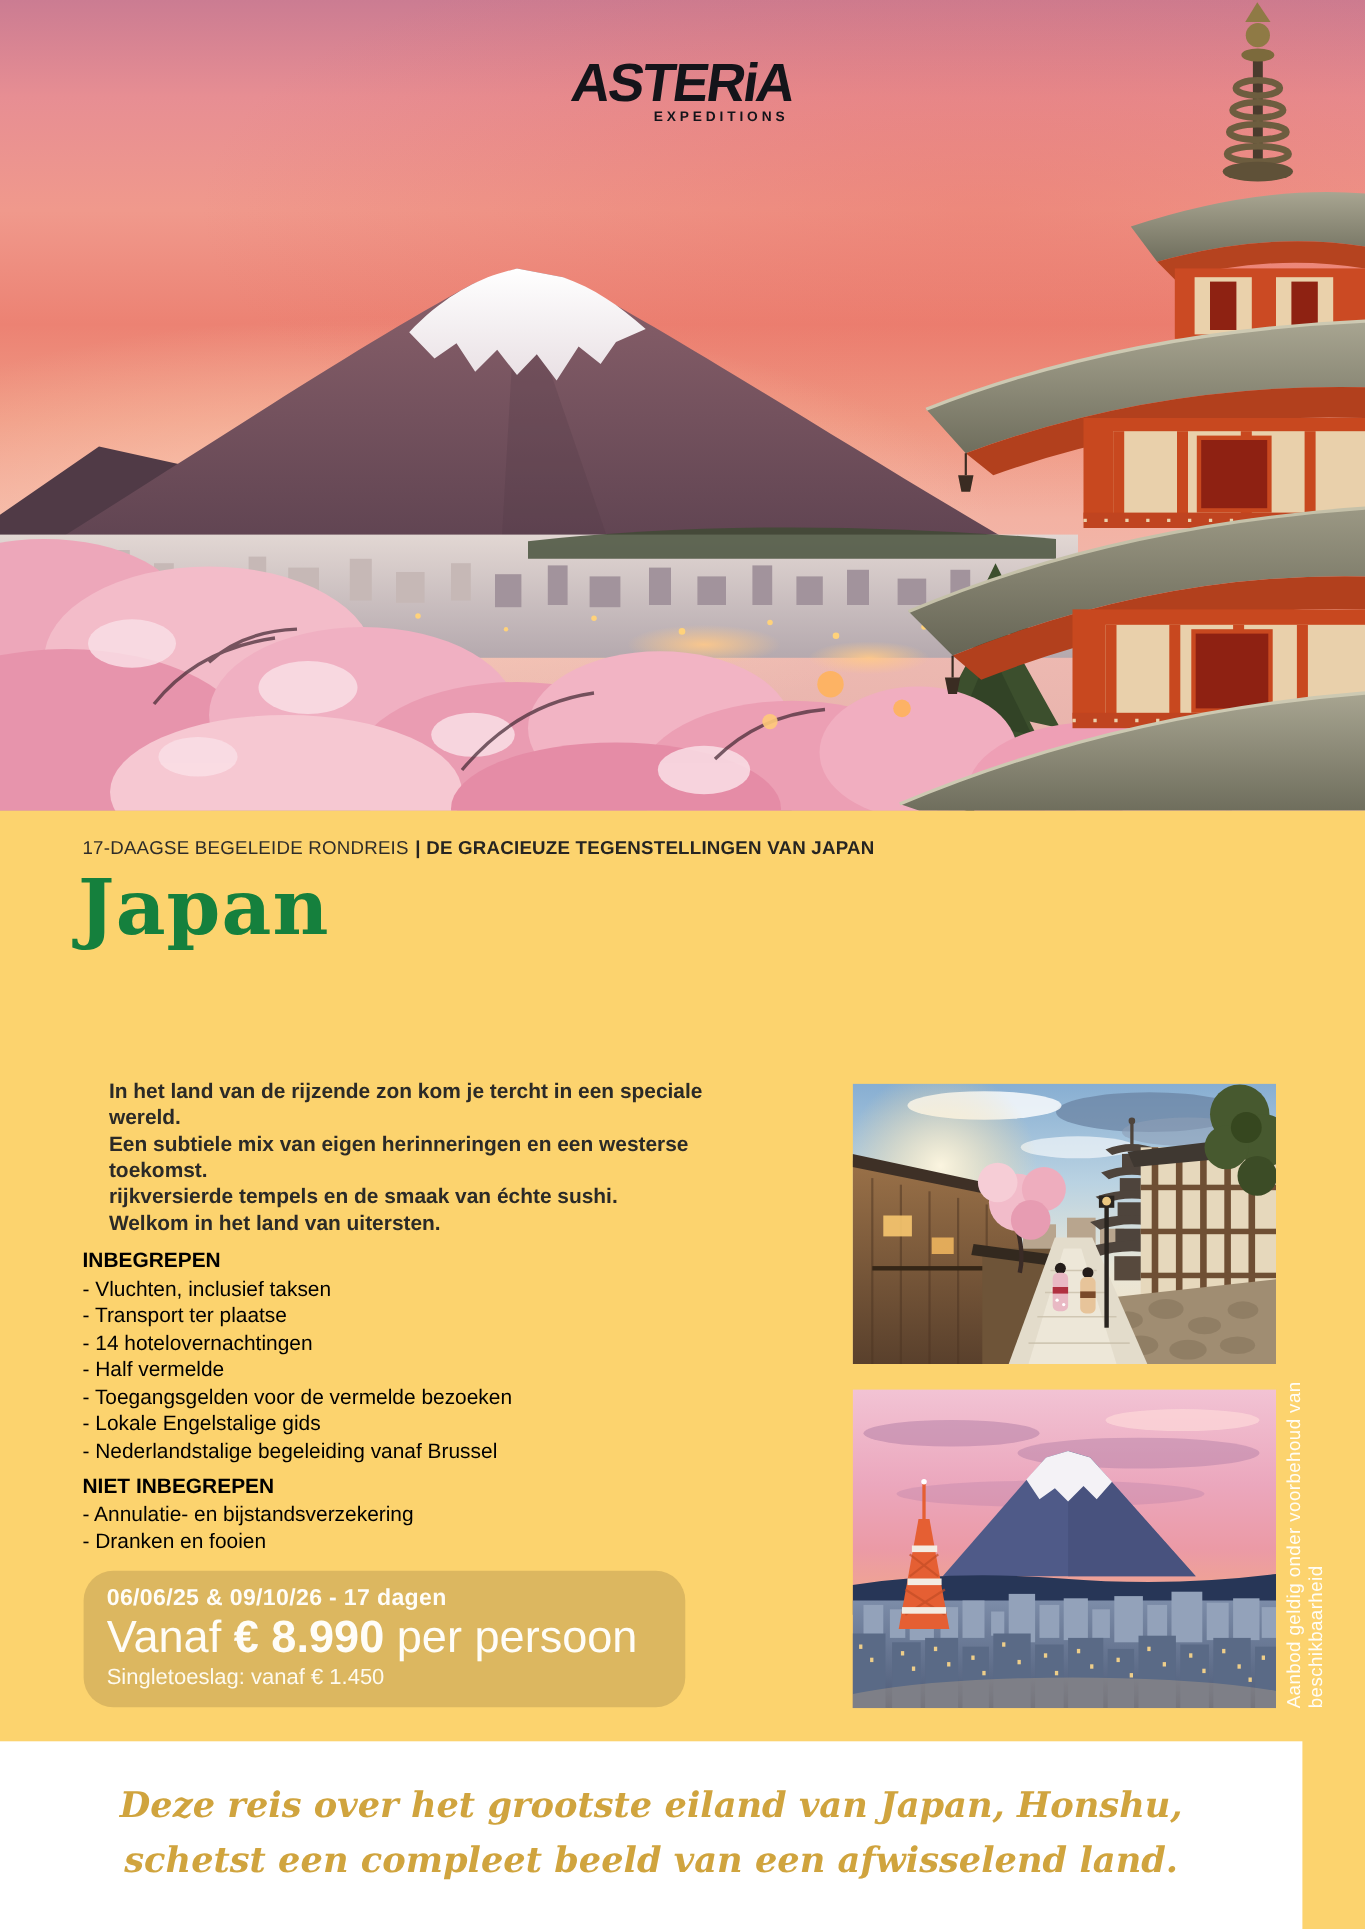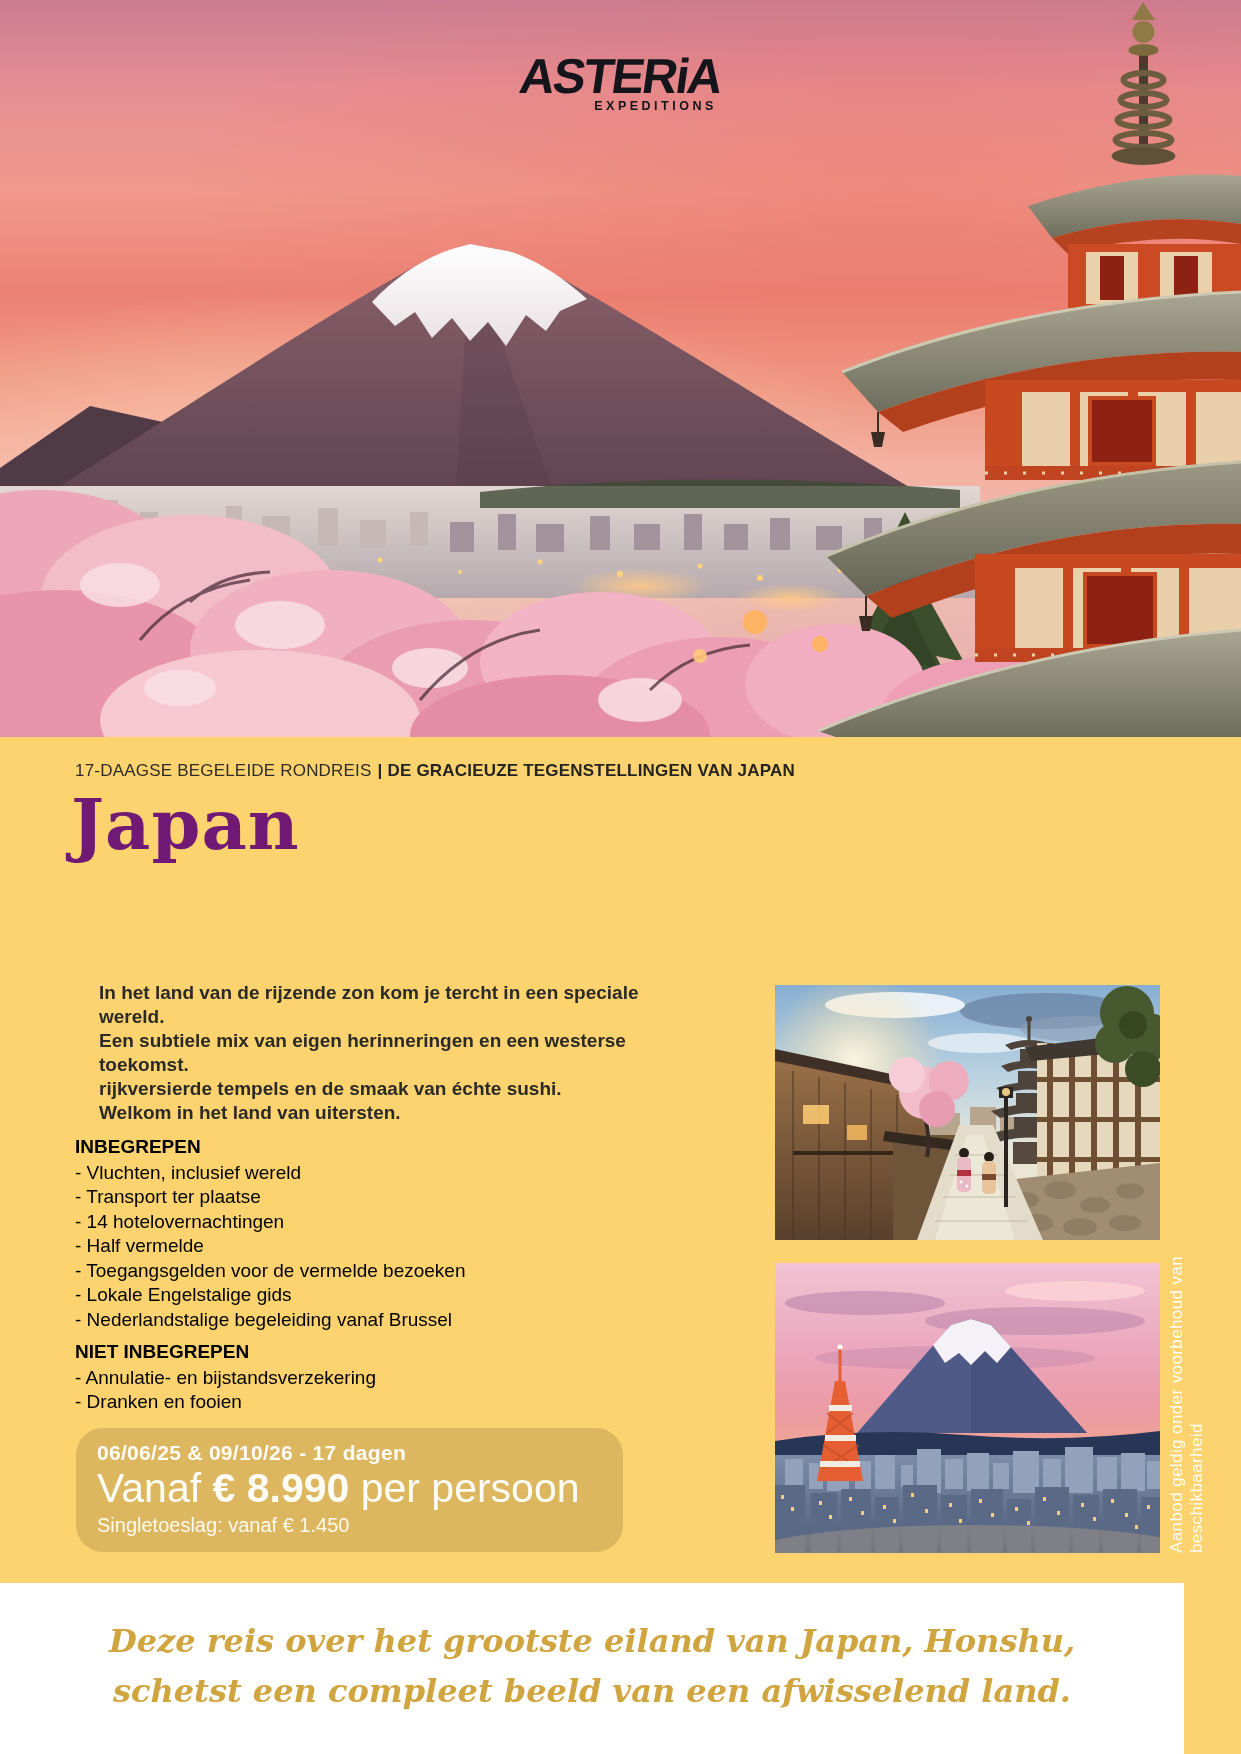--- a/index.html
+++ b/index.html
@@ -17,21 +17,21 @@
   .logo-word{font-size:49px;font-weight:bold;letter-spacing:-2px;display:inline-block;
              transform:skewX(-8deg);line-height:1;}
   .logo-sub{font-size:12.5px;font-weight:bold;letter-spacing:3.5px;margin-top:-2px;padding-left:70px;}
 
   
   .content{position:absolute;top:737px;left:0;width:1241px;height:1034px;
            background:var(--background-yellow,#fcd36e);}
   .trip-meta{position:absolute;left:75px;top:24px;font-size:17px;color:#2e2c29;letter-spacing:.2px;}
   .trip-meta .bold{font-weight:bold;margin-left:6px;color:#262421;}
   .page-title{position:absolute;left:71px;top:46px;font-family:"DejaVu Serif",serif;
-              font-size:70px;font-weight:600;color:#701a75;letter-spacing:1px;}
+              font-size:70px;font-weight:600;color:#15803d;letter-spacing:1px;}
   .intro{position:absolute;left:75px;top:244px;width:600px;font-size:19px;font-weight:bold;
          color:#2b2a27;line-height:24px;margin-left:24px;}
   .list-block{position:absolute;left:75px;width:600px;font-size:19px;color:#000000;line-height:24.5px;}
   #included{top:398px;}
   #not-included{top:603px;}
   .list-heading{font-weight:bold;margin:0 0 1px 0;}
   .plain-list{list-style:none;margin:0;padding:0;}
 
   .price-box{position:absolute;left:76px;top:691px;width:547px;height:124px;box-sizing:border-box;
              background:var(--price-box-gold,#dcb760);color:#fffdf8;padding:13px 0 0 21px;border-radius:27px;}
@@ -259,21 +259,21 @@
     <div class="intro">
       <div>In het land van de rijzende zon kom je tercht in een speciale wereld.</div>
       <div>Een subtiele mix van eigen herinneringen en een westerse toekomst.</div>
       <div>rijkversierde tempels en de smaak van échte sushi.</div>
       <div>Welkom in het land van uitersten.</div>
     </div>
 
     <div class="list-block" id="included">
       <p class="list-heading">INBEGREPEN</p>
       <ul class="plain-list">
-        <li>- Vluchten, inclusief wereld</li>
+        <li>- Vluchten, inclusief taksen</li>
         <li>- Transport ter plaatse</li>
         <li>- 14 hotelovernachtingen</li>
         <li>- Half vermelde</li>
         <li>- Toegangsgelden voor de vermelde bezoeken</li>
         <li>- Lokale Engelstalige gids</li>
         <li>- Nederlandstalige begeleiding vanaf Brussel</li>
       </ul>
     </div>
 
     <div class="list-block" id="not-included">

